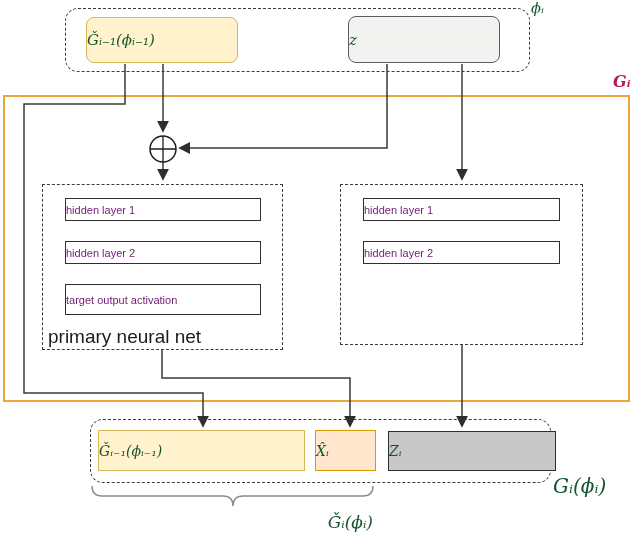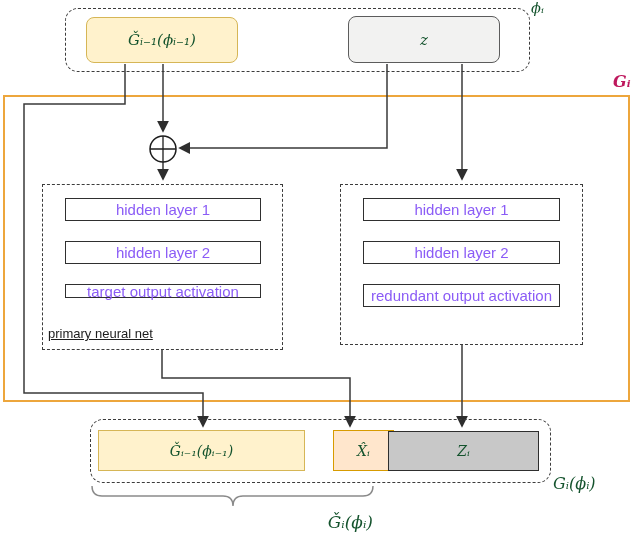--- a/index.html
+++ b/index.html
@@ -1,40 +1,40 @@
 <!DOCTYPE html>
 <html><head>
 <meta charset="utf-8">
 <style>
   html,body{margin:0;padding:0;background:#ffffff;}
   #canvas{position:relative;width:640px;height:540px;background:#ffffff;overflow:hidden;
           font-family:"Liberation Sans","DejaVu Sans",sans-serif;}
   .abs{position:absolute;box-sizing:border-box;}
   .math{font-family:"DejaVu Serif","DejaVu Sans",serif;font-style:italic;color:#14532d;}
-  .center{display:flex;align-items:center;justify-content:center;text-align:center;}
+  .center{display:flex;align-items:center;justify-content:flex-start;text-align:center;}
 
   
   .group-dashed{border:1.4px dashed #3c3c3c;border-radius:13px;background:transparent;}
   .box-yellow{background:#FFF2CC;border:1.4px solid #D6B656;border-radius:8px;}
   .box-yellow-sq{background:#FFF2CC;border:1.4px solid #D6B656;}
   .box-gray-round{background:#F2F2F1;border:1.4px solid #5c5c5c;border-radius:8px;}
   .box-peach{background:#FFE6CC;border:1.6px solid #D79B00;}
   .box-gray{background:#C8C8C8;border:1.5px solid #2e2e2e;}
 
   
   .orange-frame{border:2px solid #EDA63C;background:transparent;}
 
   
   .net-dashed{border:1.4px dashed #3c3c3c;background:transparent;}
-  .layer-box{background:#ffffff;border:1.2px solid #2f2f2f;font-size:15px;color:#8b5cf6;}
-  .net-label{font-size:13px;color:#1c1c1c;text-decoration:underline;}
+  .layer-box{background:#ffffff;border:1.2px solid #2f2f2f;font-size:11px;color:#701a75;}
+  .net-label{font-size:19px;color:#1c1c1c;}
 
   .lbl-phi{font-size:14.5px;}
   .lbl-gi{font-size:16px;color:#be185d;font-weight:bold;}
-  .lbl-out{font-size:16px;}
+  .lbl-out{font-size:20px;}
   .lbl-brace{font-size:17px;}
   .t15{font-size:15px;}
   .t14{font-size:14px;}
   svg{position:absolute;left:0;top:0;}
 </style>
 </head>
 <body>
 
 <div id="canvas">
 
@@ -75,44 +75,41 @@
              C233,499 236,496 243,496 L363,496 C370,496 373,493 373,486" fill="none" stroke="#8a8a8a" stroke-width="1.4"></path>
   </svg>
 
   <div class="abs net-dashed" style="left:42px;top:184px;width:241px;height:166px;"></div>
   <div class="abs layer-box center" style="left:65px;top:198px;width:196px;height:23px;">
     <span>hidden layer 1</span>
   </div>
   <div class="abs layer-box center" style="left:65px;top:241px;width:196px;height:23px;">
     <span>hidden layer 2</span>
   </div>
-  <div class="abs layer-box center" style="left:65px;top:284px;width:196px;height:14px;">
+  <div class="abs layer-box center" style="left:65px;top:284px;width:196px;height:31px;">
     <span>target output activation</span>
   </div>
   <div class="abs net-label" style="left:48px;top:326px;">primary neural net</div>
 
   <div class="abs net-dashed" style="left:340px;top:184px;width:243px;height:161px;"></div>
   <div class="abs layer-box center" style="left:363px;top:198px;width:197px;height:23px;">
     <span>hidden layer 1</span>
   </div>
   <div class="abs layer-box center" style="left:363px;top:241px;width:197px;height:23px;">
     <span>hidden layer 2</span>
   </div>
-  <div class="abs layer-box center" style="left:363px;top:284px;width:197px;height:23px;">
-    <span>redundant output activation</span>
-  </div>
 
   <div class="abs group-dashed" style="left:90px;top:419px;width:461px;height:64px;"></div>
   <div class="abs math lbl-out" style="left:553px;top:474px;">Gᵢ(ϕᵢ)</div>
 
   <div class="abs box-yellow-sq center math t14" style="left:98px;top:430px;width:207px;height:41px;">
     <span>Ǧᵢ₋₁(ϕᵢ₋₁)</span>
   </div>
-  <div class="abs box-peach center math t14" style="left:333px;top:430px;width:61px;height:41px;">
+  <div class="abs box-peach center math t14" style="left:315px;top:430px;width:61px;height:41px;">
     <span>X̂ᵢ</span>
   </div>
-  <div class="abs box-gray center math t14" style="left:388px;top:431px;width:151px;height:40px;">
+  <div class="abs box-gray center math t14" style="left:388px;top:431px;width:168px;height:40px;">
     <span>Zᵢ</span>
   </div>
 
   <div class="abs math lbl-brace" style="left:92px;top:512px;width:281px;text-align:right;">Ǧᵢ(ϕᵢ)</div>
 
 </div>
 
 </body></html>

